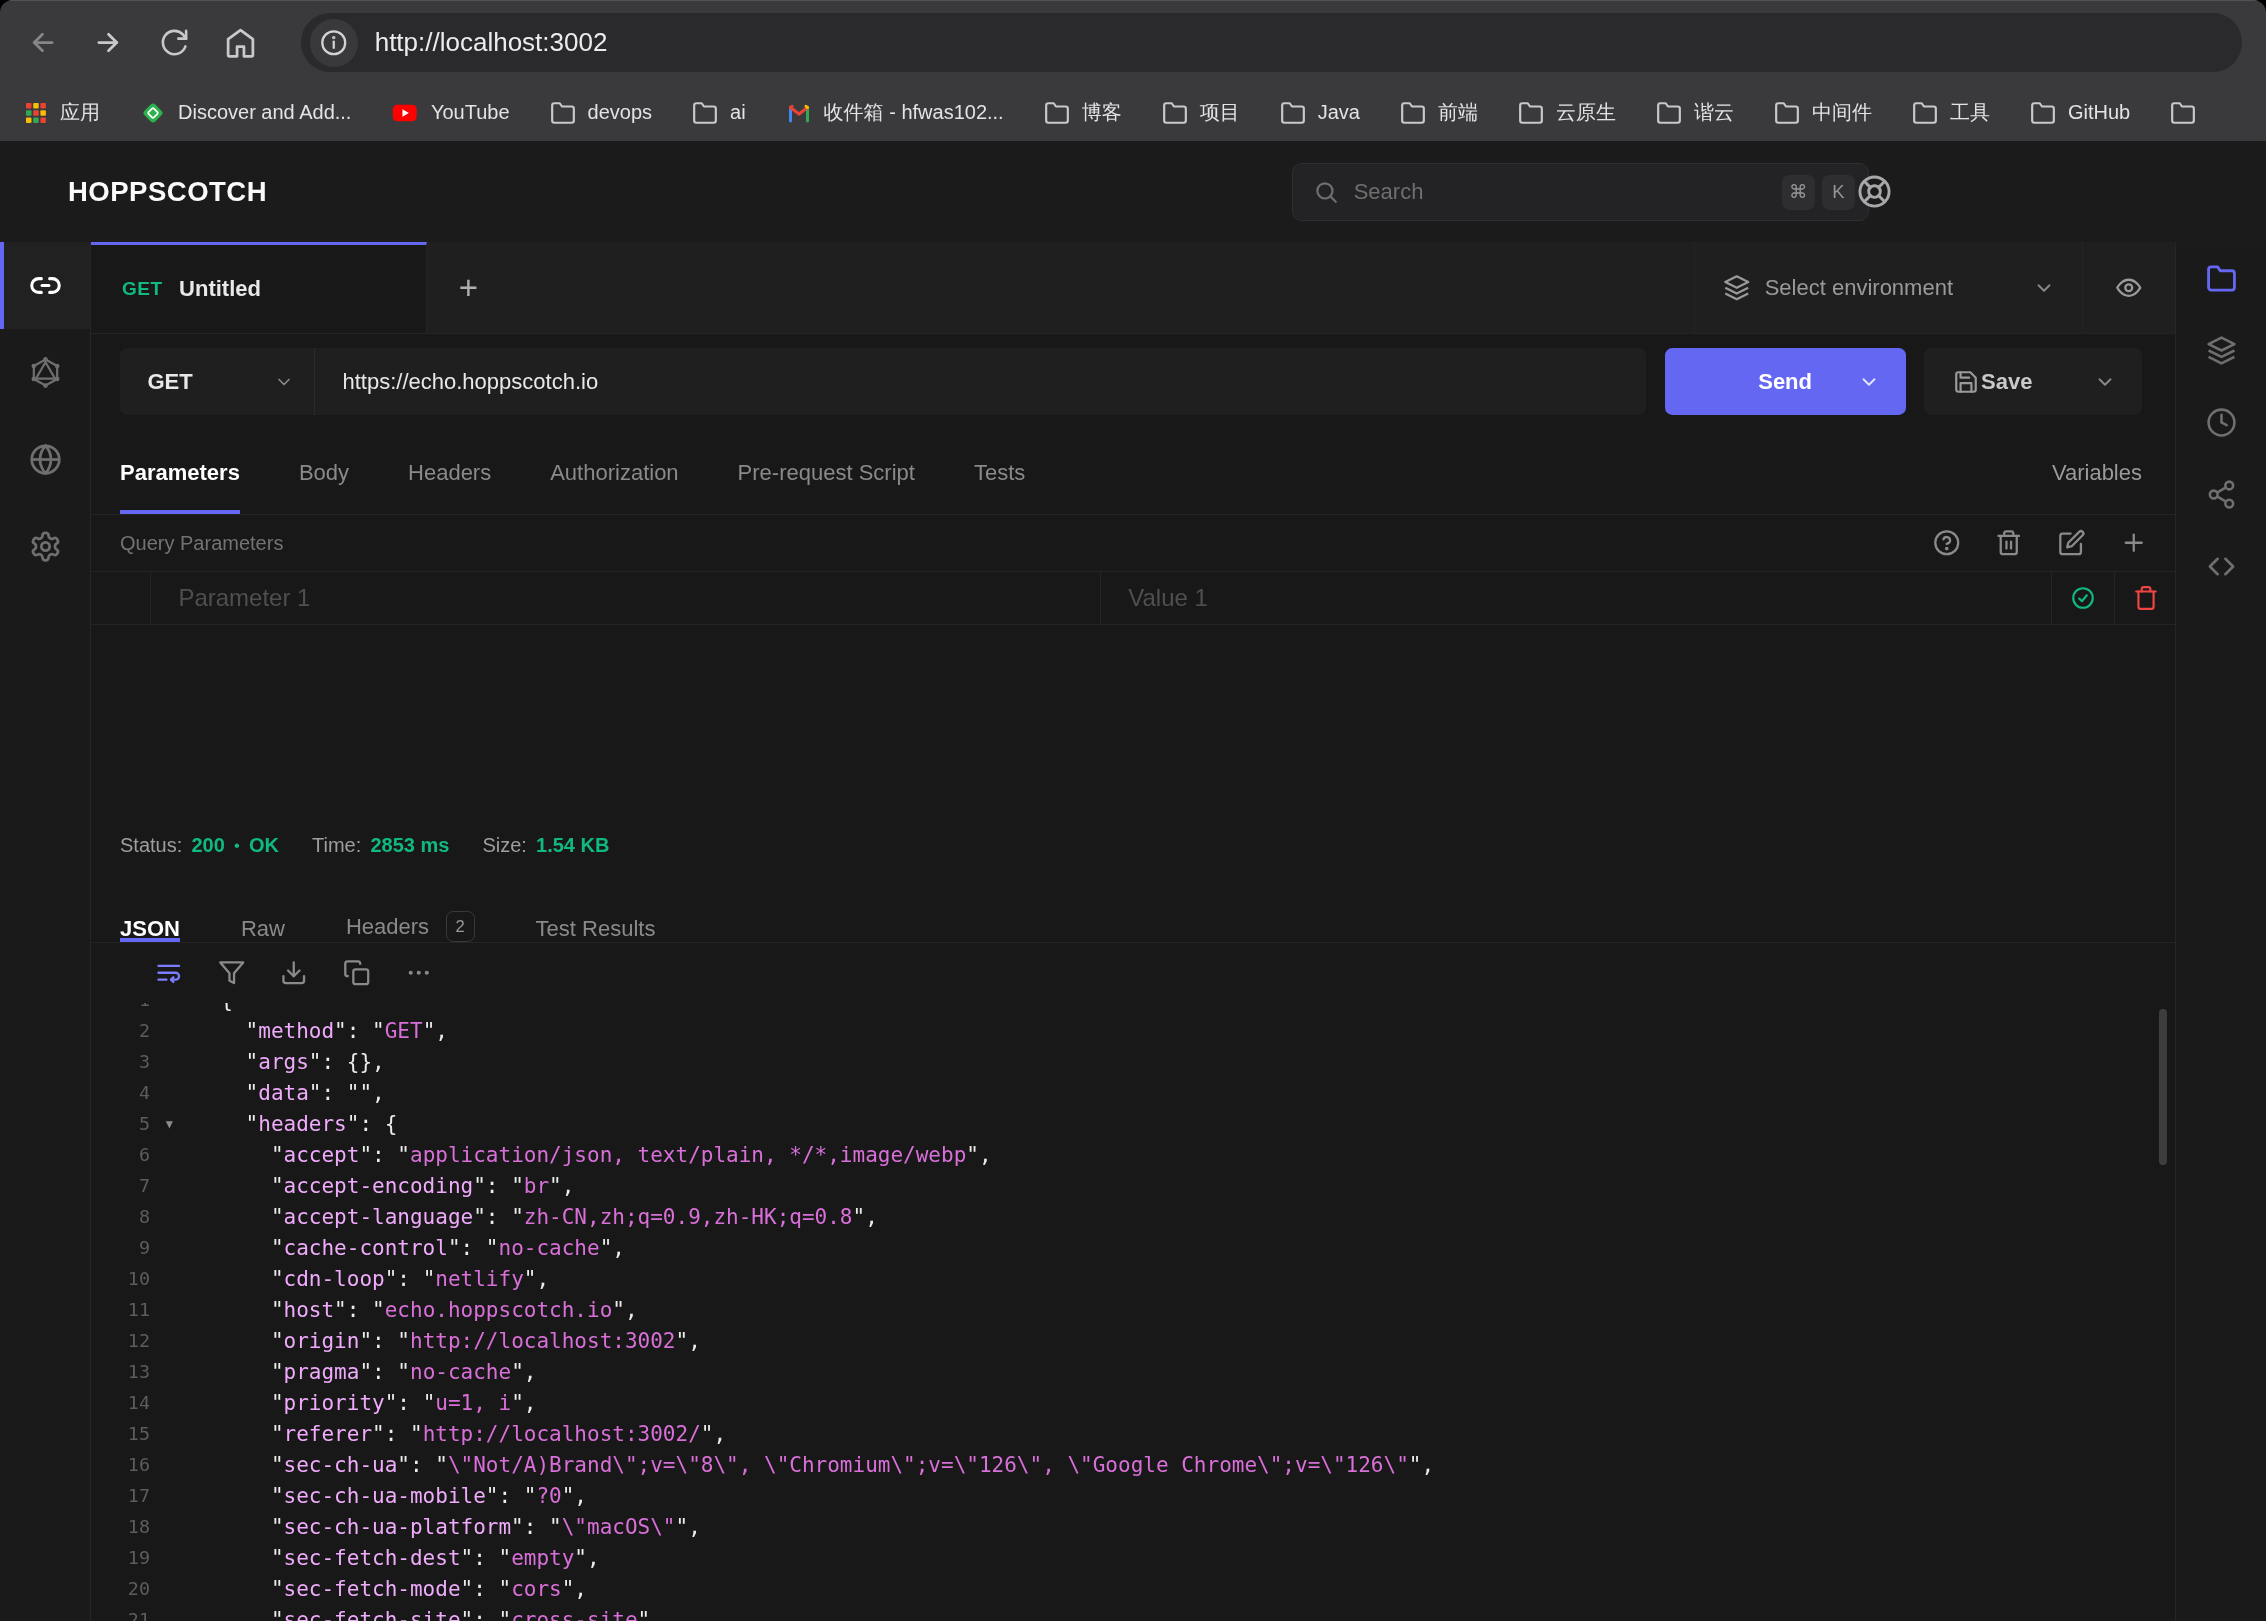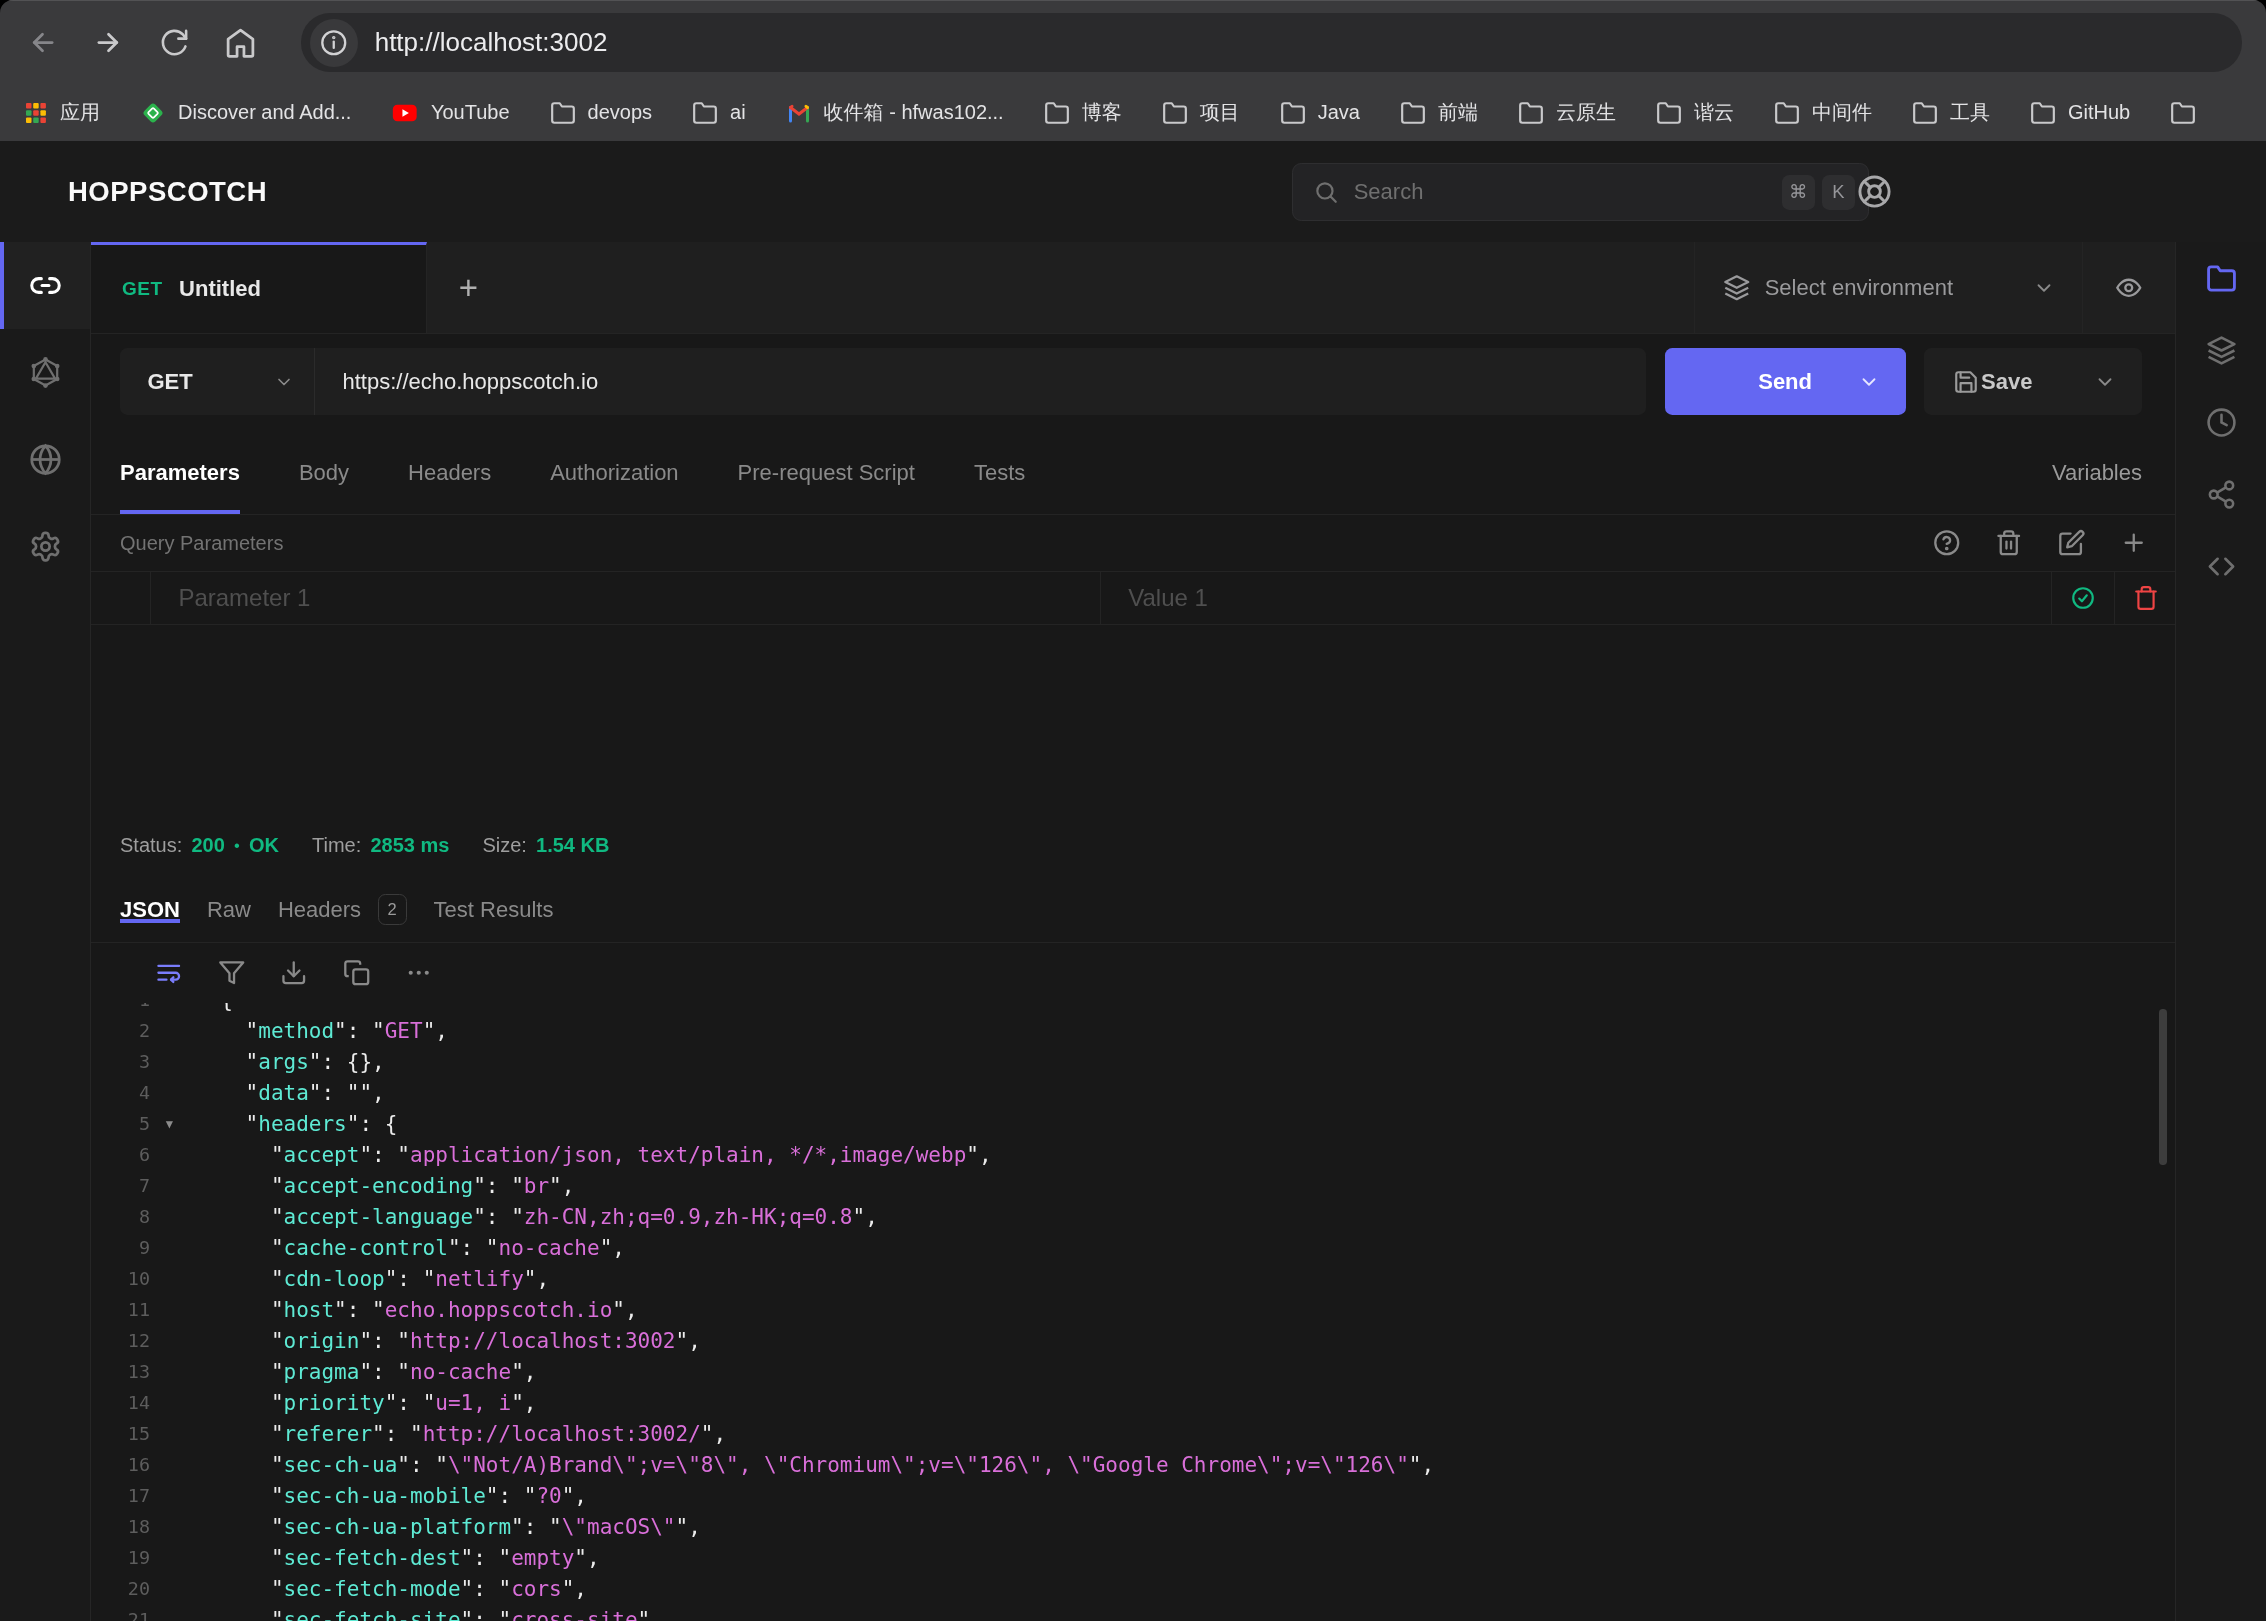--- a/index.html
+++ b/index.html
@@ -123,39 +123,39 @@
 
   
   .statusbar { height:64px; display:flex; align-items:center; padding-left:29px;
     font-size:20px; flex:none; }
   .statusbar .lab { color:#9e9e9e; margin-right:9.2px; }
   .statusbar .val { color:var(--green); font-weight:600; }
   .statusbar .grp { margin-right:33px; display:flex; align-items:center; }
   .statusbar .dot { color:var(--green); margin:0 9.2px; font-size:16.5px; }
 
   
-  .resptabs { height:66px; border-bottom:0.9px solid #242424; display:flex; align-items:center;
-    padding:0 29px; gap:27px; flex:none; }
+  .resptabs { height:66px; border-bottom:0.9px solid #242424; display:flex; align-items:flex-end;
+    padding:0 29px; gap:61px; flex:none; }
   .badge { margin-left:16.5px; min-width:29px; height:31px; border:0.9px solid #3a3a3a;
     border-radius:7.3px; color:#9a9a9a; font-size:16.5px; display:flex; align-items:center;
     justify-content:center; padding:0 5.5px; }
   .respbody-head { height:60px; display:flex; align-items:center; padding:0 24px 0 29px; flex:none; }
   .rb-title { color:#737373; font-size:20px; flex:1; }
   .icon-btn.wrap-on { color:#7a7dfc; }
 
   
   .code { flex:1; position:relative; overflow:hidden;
     font-family:"DejaVu Sans Mono", monospace; font-size:21px; }
   .code-inner { margin-top:-19px; }
   .cline { display:flex; height:31px; align-items:center; }
   .lnum { width:59px; text-align:right; color:#5d5d5d; font-size:18.4px; flex:none; }
   .fold { width:24px; margin-left:7.3px; color:#8c8c8c; font-size:12px; flex:none;
     display:flex; align-items:center; justify-content:center; cursor:pointer; }
   .ctext { padding-left:39px; white-space:pre; }
-  .ck { color:#5eead4; }
+  .ck { color:#f0abfc; }
   .cv { color:#d96fd9; }
   .cp { color:#ececec; }
   .scrollbar { position:absolute; right:8.3px; top:5.5px; width:7.3px; height:156px;
     background:#3d3d3d; border-radius:3.7px; cursor:pointer; }
 
   svg { display:block; }
   :root { --accent:#6467f2; --green:#10b981; --red:#ef4444; }
 </style>
 </head>
 <body>

